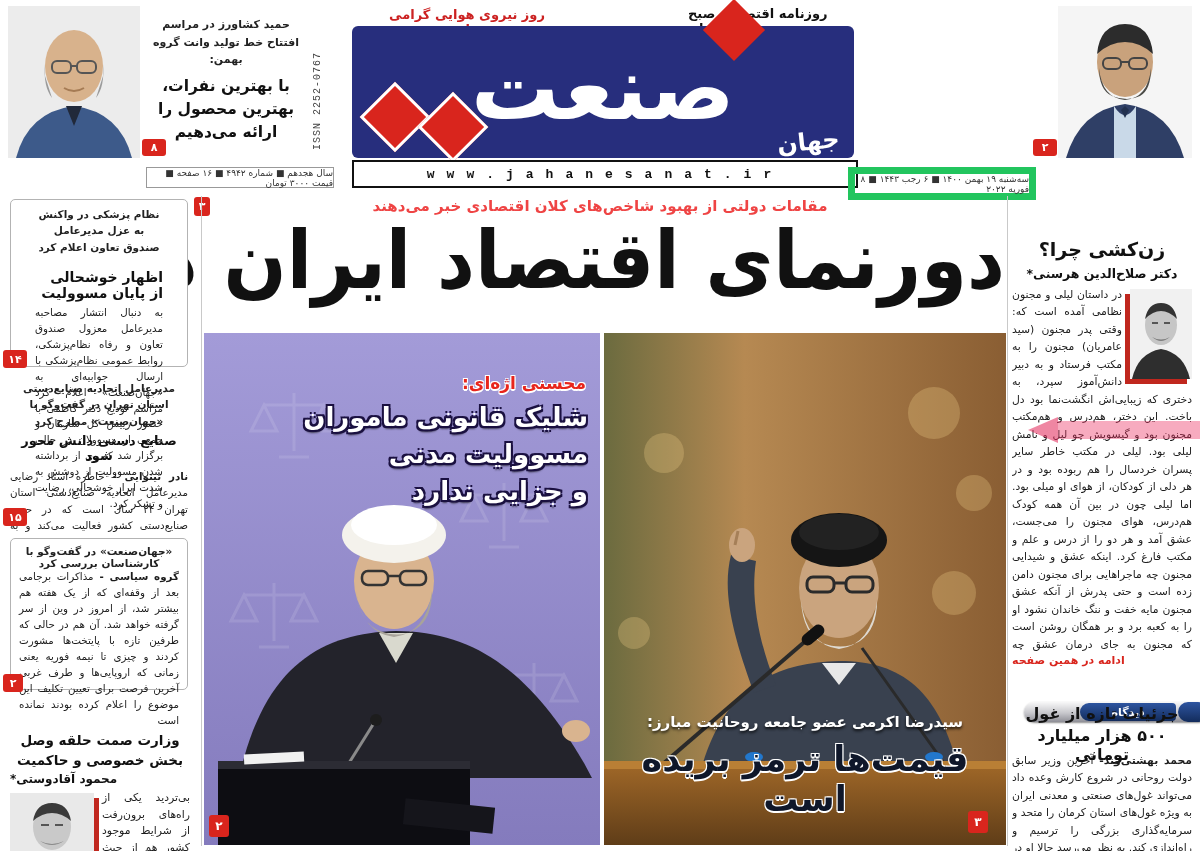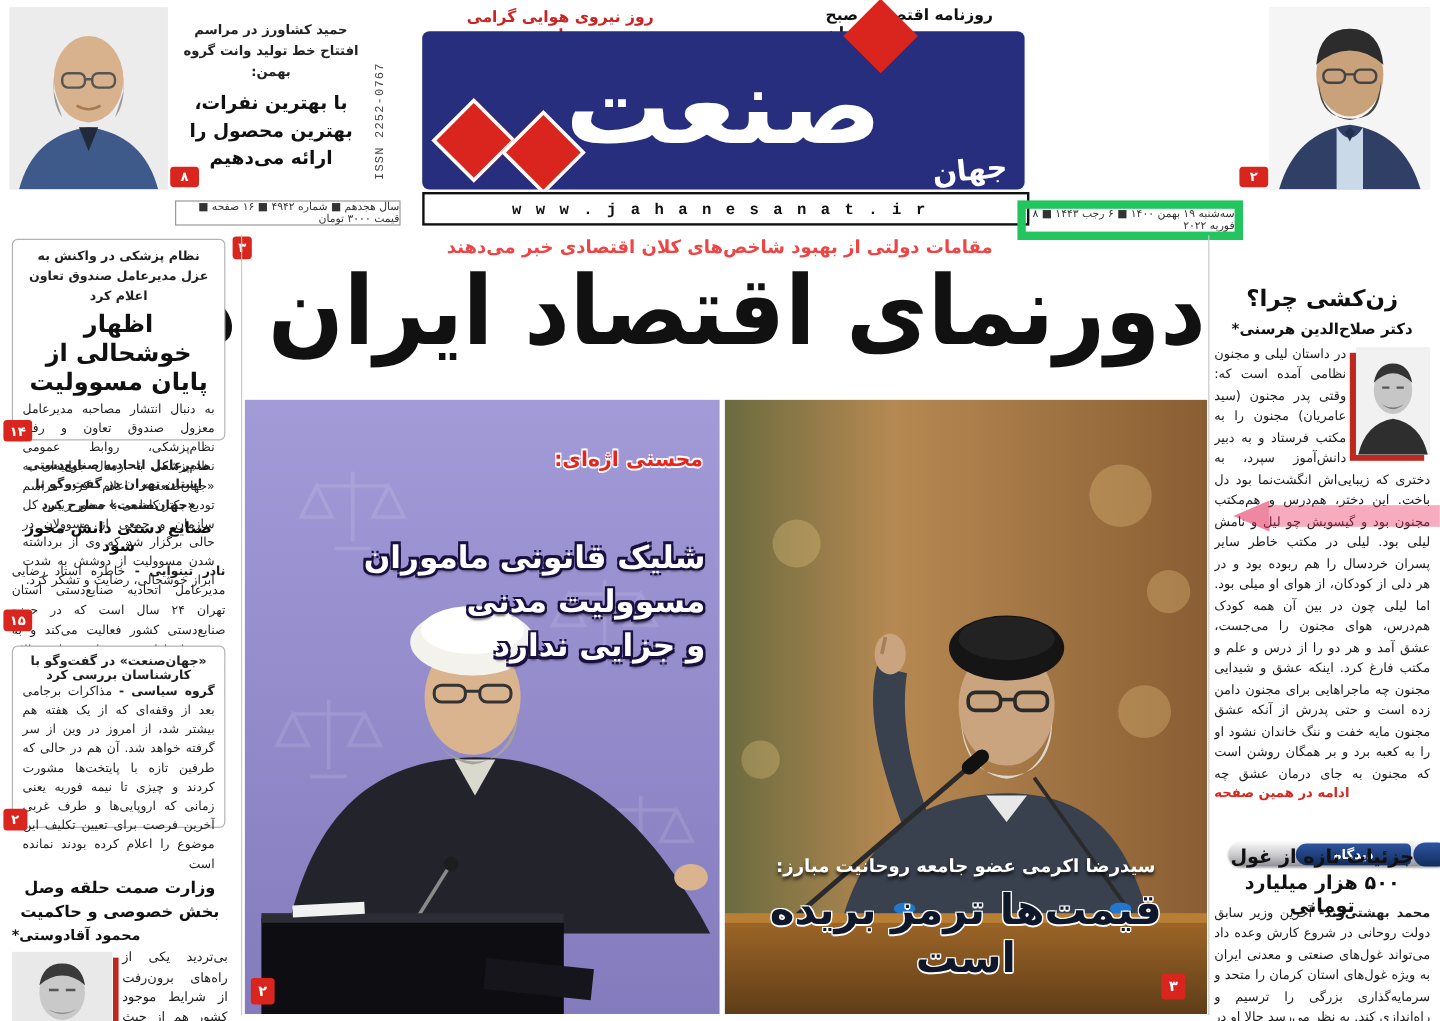--- a/index.html
+++ b/index.html
@@ -16,21 +16,21 @@
           background:linear-gradient(180deg,#f8f8f8 0%,#c7c7cc 55%,#8e8e96 100%);
           box-shadow:0 1px 2px rgba(0,0,0,.45);}
   .secbar .cap{position:absolute;right:0;top:0;bottom:0;width:30px;background:linear-gradient(180deg,#2e55a0,#132c5c);border-radius:10px;}
   .secbar .lbl{position:absolute;right:32px;top:1px;bottom:1px;width:52%;
                background:linear-gradient(180deg,#2e55a0,#132c5c);border-radius:9px 4px 4px 9px;
                color:#fff;font-size:11px;font-weight:bold;display:flex;align-items:center;justify-content:center;}
   .boxed{border:1px solid #b3b3b3;border-radius:5px;background:#fff;}
   .vline{width:1px;background:#c9c9c9;}
   .diamond{background:#d9251d;transform:rotate(45deg);}
   .outline-white{text-shadow:-1px -1px 0 #fff,1px -1px 0 #fff,-1px 1px 0 #fff,1px 1px 0 #fff,0 2px 0 #fff;}
-  .outline-dark{text-shadow:-2px -2px 0 #1a1040,2px -2px 0 #1a1040,-2px 2px 0 #1a1040,2px 2px 0 #1a1040,0 3px 2px rgba(0,0,0,.6);margin-top:48px;}
+  .outline-dark{text-shadow:-2px -2px 0 #1a1040,2px -2px 0 #1a1040,-2px 2px 0 #1a1040,2px 2px 0 #1a1040,0 3px 2px rgba(0,0,0,.6);}
   .floatphoto-r{float:right;margin:3px 0 4px 8px;box-shadow:-5px 5px 0 #c0271e;}
   .floatphoto-l{float:left;margin:3px 8px 4px 0;box-shadow:5px 5px 0 #c0271e;}
 </style>
 </head>
 <body>
 
 <div id="page">
 
   <div class="abs photo" style="left:8px;top:6px;width:132px;height:152px;">
     <svg width="132" height="152" viewBox="0 0 132 152">
@@ -180,23 +180,23 @@
       <rect x="0" y="428" width="402" height="10" fill="#b97f35"></rect>
       <rect x="0" y="436" width="402" height="76" fill="url(#wood)"></rect>
     </svg>
     <div style="position:absolute;left:0;right:0;bottom:26px;text-align:center;">
       <div style="color:#fff;font-size:15px;font-weight:900;text-shadow:0 2px 3px rgba(0,0,0,.8);">سیدرضا اکرمی عضو جامعه روحانیت مبارز:</div>
       <div class="outline-white" style="color:#0f172a;font-size:35px;font-weight:900;margin-top:8px;">قیمت‌ها ترمز بریده است</div>
     </div>
     <div class="badge" style="position:absolute;right:18px;bottom:12px;width:20px;height:22px;font-size:12px;">۳</div>
   </div>
 
-  <div class="abs boxed" style="left:10px;top:199px;width:178px;height:168px;padding:6px 8px;box-sizing:border-box;">
+  <div class="abs boxed" style="left:10px;top:199px;width:178px;height:168px;padding:6px 24px;box-sizing:border-box;">
     <div class="kicker" style="font-size:10.5px;text-align:center;line-height:1.55;">نظام پزشکی در واکنش به عزل مدیرعامل صندوق تعاون اعلام کرد</div>
-    <div class="headline" style="font-size:20px;text-align:center;margin:3px 0 4px;">اظهار خوشحالی از پایان مسوولیت</div>
+    <div class="headline" style="font-size:14px;margin:14px 0 4px;">اظهار خوشحالی از پایان مسوولیت</div>
     <div class="body-text" style="font-size:10.3px;line-height:1.55;">به دنبال انتشار مصاحبه مدیرعامل معزول صندوق تعاون و رفاه نظام‌پزشکی، روابط عمومی نظام‌پزشکی با ارسال جوابیه‌ای به «جهان‌صنعت» اعلام کرد مراسم تودیع دکتر کاظمی با حضور رییس کل سازمان و جمعی از مسوولان در حالی برگزار شد که وی از برداشته شدن مسوولیت از دوشش به شدت ابراز خوشحالی، رضایت و تشکر کرد.</div>
   </div>
   <div class="abs badge" style="left:3px;top:350px;width:24px;height:18px;">۱۴</div>
 
   <div class="abs" style="left:10px;top:380px;width:178px;">
     <div class="kicker" style="font-size:10.5px;text-align:center;line-height:1.55;">مدیرعامل اتحادیه صنایع‌دستی استان تهران در گفت‌وگو با «جهان‌صنعت» مطرح کرد</div>
     <div class="headline" style="font-size:13px;text-align:center;margin:4px 0 5px;">صنایع دستی دانش محور شود</div>
     <div class="body-text" style="font-size:10.3px;line-height:1.6;">
       <b>نادر تینوایی - </b><span>خاطره استاد رضایی مدیرعامل اتحادیه صنایع‌دستی استان تهران ۲۴ سال است که در حوزه صنایع‌دستی کشور فعالیت می‌کند و به سبب ارتباط هرروزه‌اش با فعالان صنایع‌دستی از ریز و درشت مشکلات فعالان این حوزه آگاه است.</span>
     </div>

